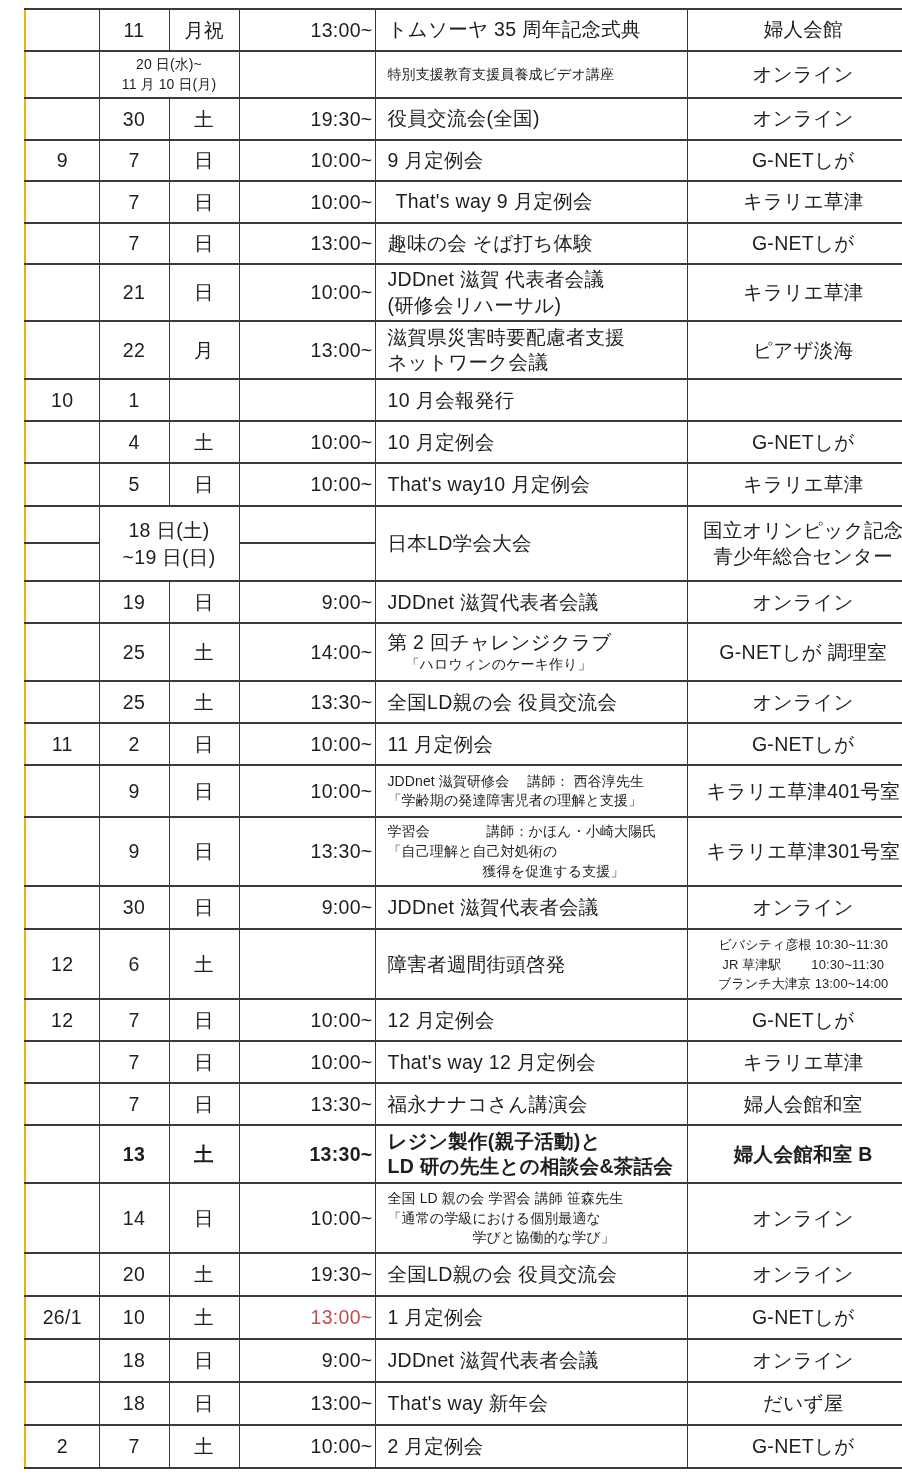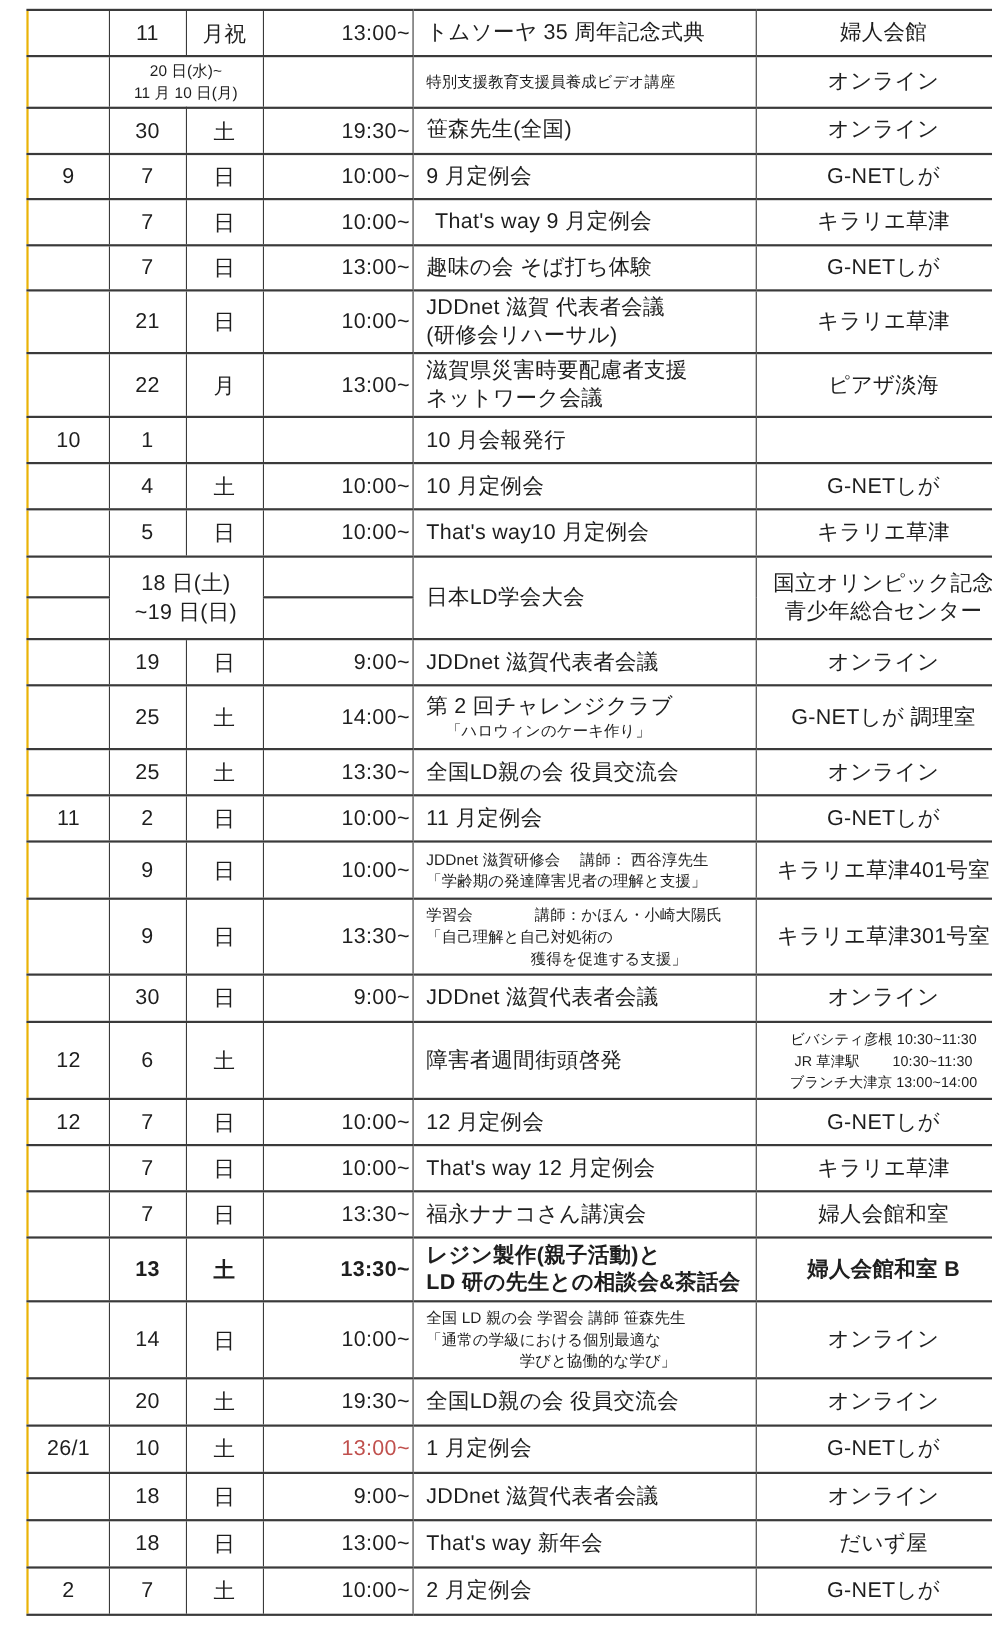--- a/index.html
+++ b/index.html
@@ -80,21 +80,21 @@
         <td class="c-loc">
           <div class="ln">オンライン</div>
         </td>
       </tr>
       <tr style="height: 42px;">
         <td class="c-month"></td>
         <td class="c-day">30</td>
         <td class="c-dow">土</td>
         <td class="c-time">19:30~</td>
         <td class="c-ev">
-          <div class="ln">笹森先生(全国)</div>
+          <div class="ln">役員交流会(全国)</div>
         </td>
         <td class="c-loc">
           <div class="ln">オンライン</div>
         </td>
       </tr>
       <tr style="height: 41px;">
         <td class="c-month">9</td>
         <td class="c-day">7</td>
         <td class="c-dow">日</td>
         <td class="c-time">10:00~</td>

